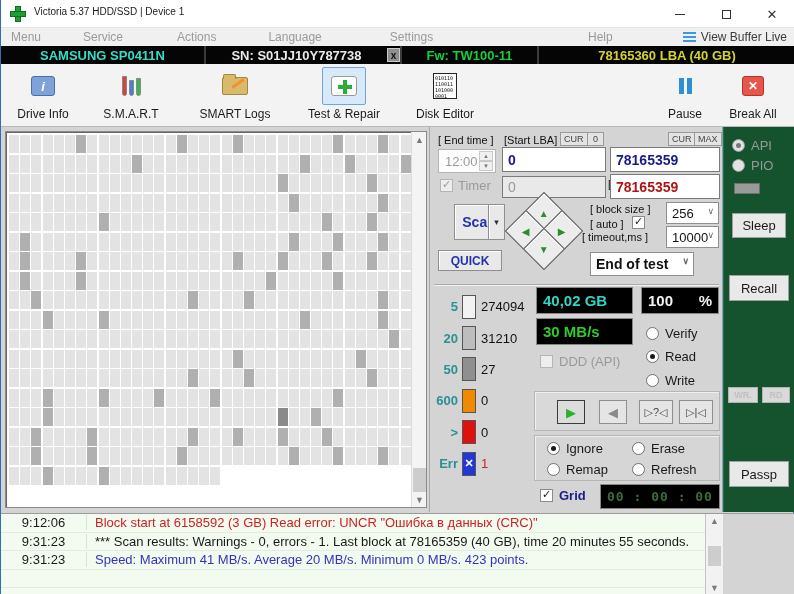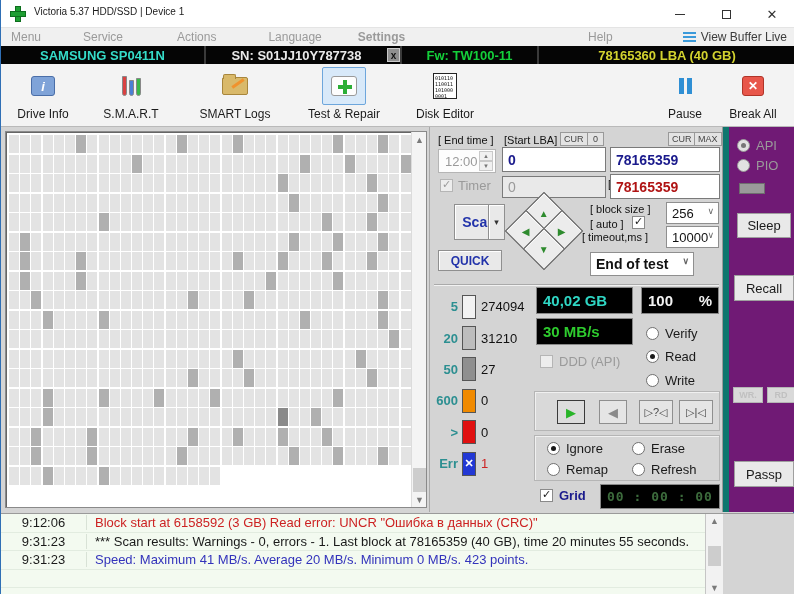--- a/index.html
+++ b/index.html
@@ -14,21 +14,21 @@
   .title-text { position:absolute; left:33px; top:6px; font-size:10px; color:#1b1b1b; }
   .winbtn { position:absolute; top:0; width:46px; height:28px; display:flex; align-items:center; justify-content:center; color:#333; font-size:12px; }
   .winbtn.min { right:92px; } .winbtn.max { right:46px; } .winbtn.close { right:0; }
   .min-glyph { width:10px; height:1px; background:#333; }
   .max-glyph { width:9px; height:9px; border:1px solid #333; }
   .close-glyph { font-size:13px; color:#333; }
 
   
   .menubar { position:absolute; left:0; top:28px; width:794px; height:18px; background:#f0f0f0; display:flex; align-items:center; font-size:12px; color:#9a9a9a; }
   .menu-item { padding:0 6px; }
-  .mi0{margin-left:4px;} .mi1{margin-left:30px;} .mi2{margin-left:42px;} .mi3{margin-left:40px;} .mi4{margin-left:24px;font-weight:bold;}
+  .mi0{margin-left:4px;} .mi1{margin-left:30px;} .mi2{margin-left:42px;} .mi3{margin-left:40px;} .mi4{margin-left:56px;}
   .mi5{margin-left:auto; margin-right:64px;}
   .viewbuffer { display:flex; align-items:center; gap:5px; margin-right:8px; color:#3c3c3c; }
   .vb-icon { display:flex; flex-direction:column; gap:2px; }
   .vb-icon i { display:block; width:13px; height:2px; background:#3b9ada; }
 
   
   .infobar { position:absolute; left:0; top:46px; width:794px; height:18px; background:#000; display:flex; font-size:13px; font-weight:bold; }
   .seg { height:18px; display:flex; align-items:center; justify-content:center; background:#050505; }
   .seg-model { width:205px; color:#35dcc9; border-right:2px solid #3a3a3a; }
   .seg-serial { width:181px; color:#e9e9e9; }
@@ -117,21 +117,21 @@
   .lcd.green { color:#2ecc2e; }
   .lcd.white { color:#f2f2f2; justify-content:space-between; }
   .lcd.timer { font-family:"DejaVu Sans Mono", monospace; color:#3c6b3c; font-size:13px; letter-spacing:1px; justify-content:center; }
 
   .group { position:absolute; border:1px solid #b5b5b5; box-shadow:inset 1px 1px 0 #f0f0f0; background:#d9d9d9; }
   .play-btn { position:absolute; top:8px; height:24px; background:#e5e5e5; border:1px solid #8f8f8f; display:flex; align-items:center; justify-content:center; font-size:11px; color:#444; }
   .play-btn.sel { border:1px solid #3a3a3a; background:#dcdcdc; }
   .glyph-play { color:#28b428; font-size:13px; }
   .glyph-rev { color:#8a8a8a; font-size:13px; }
 
-  .side-strip { position:absolute; left:722px; top:0; width:72px; height:385px; background:#701a75; border-left:6px solid #0f766e; box-shadow:-1px 0 0 #9a9a9a; }
+  .side-strip { position:absolute; left:722px; top:0; width:72px; height:385px; background:#14532d; border-left:1px solid #0f766e; box-shadow:-1px 0 0 #9a9a9a; }
   .led { position:absolute; left:10px; top:56px; width:26px; height:11px; background:#9a9a9a; border:1px solid #6e6e6e; }
   .sbtn { position:absolute; background:#e9e9e9; border:1px solid #9f9f9f; font-size:13px; color:#1a1a1a; display:flex; align-items:center; justify-content:center; }
   .sbtn.tiny { font-size:9px; font-weight:bold; color:#c0c0c0; background:#d9d9d9; border-color:#b5b5b5; }
 
   
   .logbar { position:absolute; left:0; top:513px; width:794px; height:81px; background:#d4d4d4; border-top:1px solid #9a9a9a; }
   .log-content { position:absolute; left:0; top:0; width:705px; height:81px; background:#f3faf0; border-right:1px solid #c5c5c5; overflow:hidden; }
   .log-row { display:flex; height:18.5px; align-items:center; border-bottom:1px solid #e2ece0; font-size:13px; }
   .log-time { width:86px; text-align:center; color:#1a1a1a; border-right:1px solid #d8e2d6; flex-shrink:0; }
   .log-text { padding-left:8px; white-space:nowrap; }

